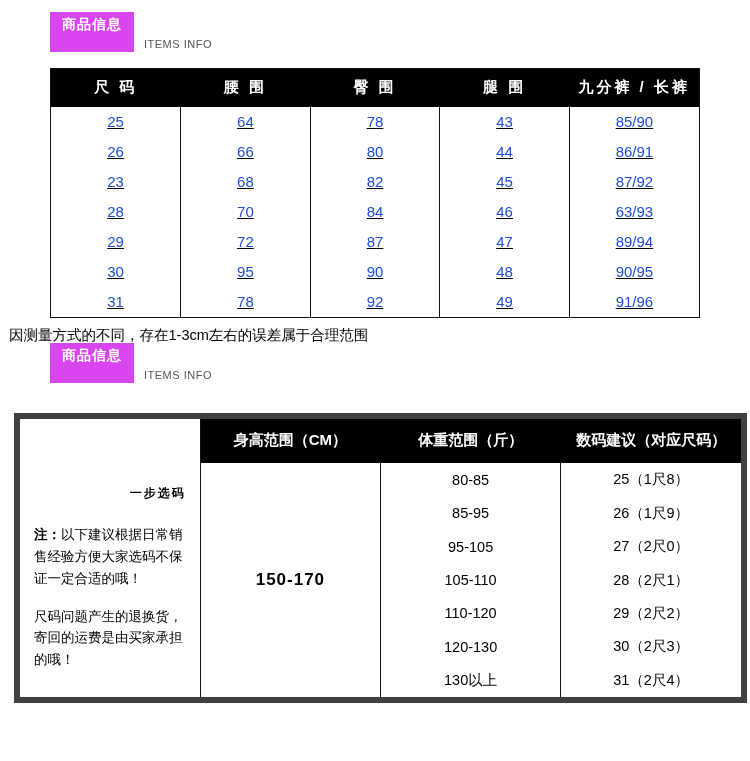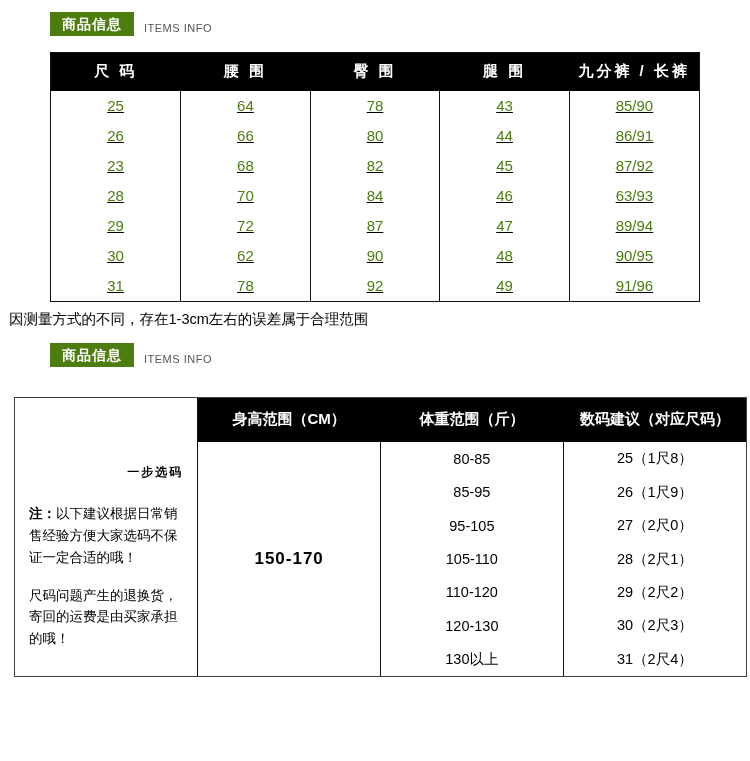--- a/index.html
+++ b/index.html
@@ -17,25 +17,25 @@
     overflow: hidden;
   }
 
   
   .section-head {
     display: flex;
     align-items: flex-end;
     gap: 10px;
   }
   .section-head .tag {
-    background: #4d7c0f;
+    background: #d946ef;
     color: #fff;
     font-size: 14px;
     font-weight: bold;
-    padding: 5px 12px 5px 12px;
+    padding: 5px 12px 21px 12px;
     line-height: 1;
     letter-spacing: 1px;
   }
   .section-head .sub {
     font-size: 11px;
     color: #555;
     letter-spacing: 0.5px;
     padding-bottom: 2px;
   }
 
@@ -64,21 +64,21 @@
     font-weight: bold;
     padding: 9px 0 10px 0;
     letter-spacing: 3px;
     border: none;
   }
   table.size-table tbody td {
     text-align: center;
     font-size: 15px;
     padding: 6px 0 7px 0;
     border-right: 1px solid #111;
-    color: #4d7c0f;
+    color: #1d4ed8;
   }
   table.size-table tbody td:last-child { border-right: none; }
   table.size-table tbody tr td:first-child { border-left: none; }
 
   .note-line {
     margin: 8px 13px 0 0;
     text-align: left;
     font-size: 14.5px;
     color: #000;
     padding-left: 9px;
@@ -87,21 +87,21 @@
   
   #block2 {
     position: absolute;
     left: 0; top: 343px;
     width: 750px;
   }
   #block2 .section-head { margin: 0 0 0 50px; }
 
   .advice-wrap {
     margin: 30px 3px 0 14px;
-    border: 1px solid #404040;
+    border: 6px solid #404040;
   }
   table.advice-table {
     width: 100%;
     border-collapse: collapse;
     table-layout: fixed;
   }
   table.advice-table th.hdr {
     background: #000;
     color: #fff;
     font-size: 15px;
@@ -206,21 +206,21 @@
         </tr>
         <tr>
           <td>29</td>
           <td>72</td>
           <td>87</td>
           <td>47</td>
           <td>89/94</td>
         </tr>
         <tr>
           <td>30</td>
-          <td>62</td>
+          <td>95</td>
           <td>90</td>
           <td>48</td>
           <td>90/95</td>
         </tr>
         <tr>
           <td>31</td>
           <td>78</td>
           <td>92</td>
           <td>49</td>
           <td>91/96</td>

